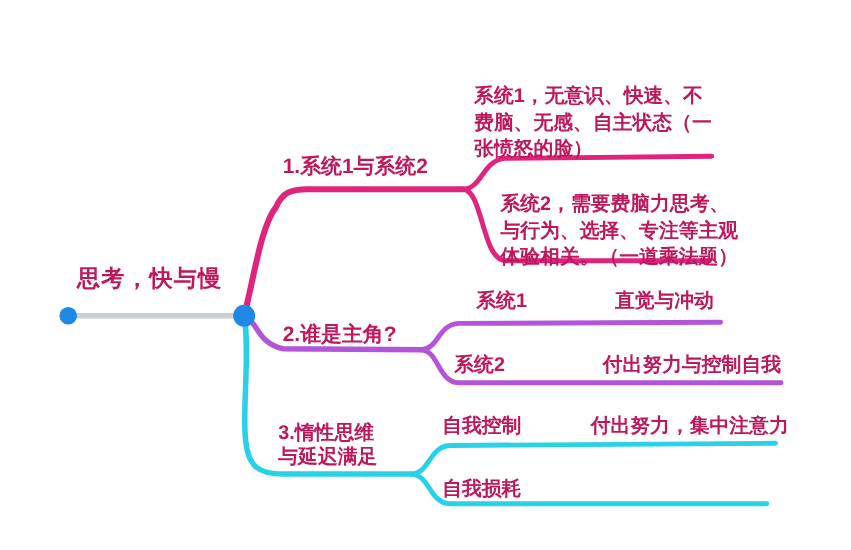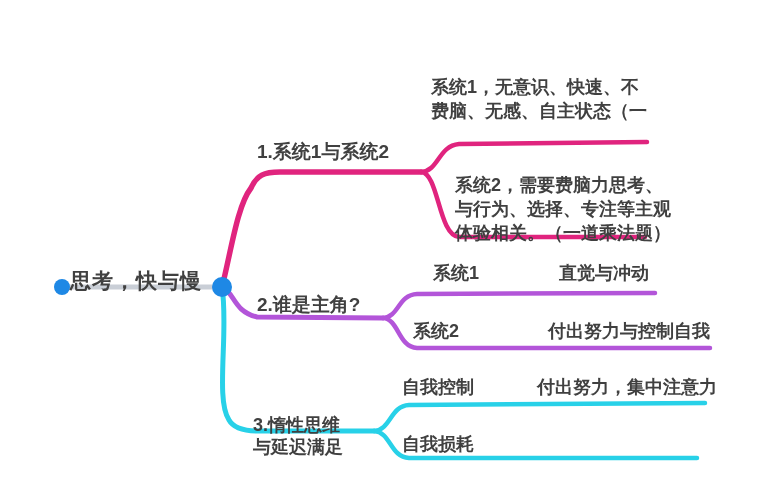--- a/index.html
+++ b/index.html
@@ -9,21 +9,21 @@
   }
   #canvas {
     position:relative;
     width:774px; height:500px;
     background:#ffffff;
     overflow:hidden;
   }
   #wires { position:absolute; left:0; top:0; width:774px; height:500px; }
   .lbl {
     position:absolute;
-    color:#404040;
+    color:#be185d;
     font-weight:700;
     white-space:nowrap;
     line-height:1.2;
   }
   .root-label   { font-size:21px; letter-spacing:1px; }
   .branch-label { font-size:19px; }
   .branch-label-multi { font-size:18px; line-height:22px; }
   .child-line   { font-size:18px; line-height:24px; }
   .term         { font-size:18px; }
   .desc         { font-size:18px; }
@@ -46,44 +46,45 @@
     <path d="M383,318 C399,319 398,347 417,348 L710,348" fill="none" stroke-width="4.5" stroke-linecap="round" stroke="#b355d9"></path>
 
     <path d="M222,287 C229,330 215,400 229,420 C234,429 245,431 258,431 L374,431" fill="none" stroke-width="5" stroke-linecap="round" stroke="#28d1e8"></path>
     <path d="M374,431 C391,430 390,406 409,405 L705,403" fill="none" stroke-width="4.5" stroke-linecap="round" stroke="#28d1e8"></path>
     <path d="M374,431 C391,432 390,457 409,458 L697,458" fill="none" stroke-width="4.5" stroke-linecap="round" stroke="#28d1e8"></path>
 
     <circle cx="62" cy="287" r="8" fill="#1e88e5"></circle>
     <circle cx="222" cy="287" r="10" fill="#1e88e5"></circle>
   </svg>
 
-  <div class="lbl root-label" style="left:70px; top:268px;">思考，快与慢</div>
+  <div class="lbl root-label" style="left:70px; top:241px;">思考，快与慢</div>
 
   <div class="lbl branch-label" style="left:257px; top:141px;">1.系统1与系统2</div>
 
   <div style="position:absolute; left:431px; top:75px;">
     <div class="lbl child-line" style="position:static;">系统1，无意识、快速、不</div>
     <div class="lbl child-line" style="position:static;">费脑、无感、自主状态（一</div>
+    <div class="lbl child-line" style="position:static;">张愤怒的脸）</div>
   </div>
 
   <div style="position:absolute; left:455px; top:173px;">
     <div class="lbl child-line" style="position:static;">系统2，需要费脑力思考、</div>
     <div class="lbl child-line" style="position:static;">与行为、选择、专注等主观</div>
     <div class="lbl child-line" style="position:static;text-align:right;">体验相关。（一道乘法题）</div>
   </div>
 
   <div class="lbl branch-label" style="left:257px; top:294px;">2.谁是主角?</div>
 
   <div class="lbl term" style="left:413px; top:263px;margin-left:20px;">系统1</div>
   <div class="lbl desc" style="left:559px; top:263px;">直觉与冲动</div>
 
   <div class="lbl term" style="left:413px; top:321px;">系统2</div>
   <div class="lbl desc" style="left:548px; top:321px;">付出努力与控制自我</div>
 
-  <div style="position:absolute; left:253px; top:382px;margin-top:32px;">
+  <div style="position:absolute; left:253px; top:382px;">
     <div class="lbl branch-label-multi" style="position:static;">3.惰性思维</div>
     <div class="lbl branch-label-multi" style="position:static;">与延迟满足</div>
   </div>
 
   <div class="lbl term" style="left:402px; top:377px;">自我控制</div>
   <div class="lbl desc" style="left:537px; top:377px;">付出努力，集中注意力</div>
 
   <div class="lbl term" style="left:402px; top:434px;">自我损耗</div>
 
 </div>

